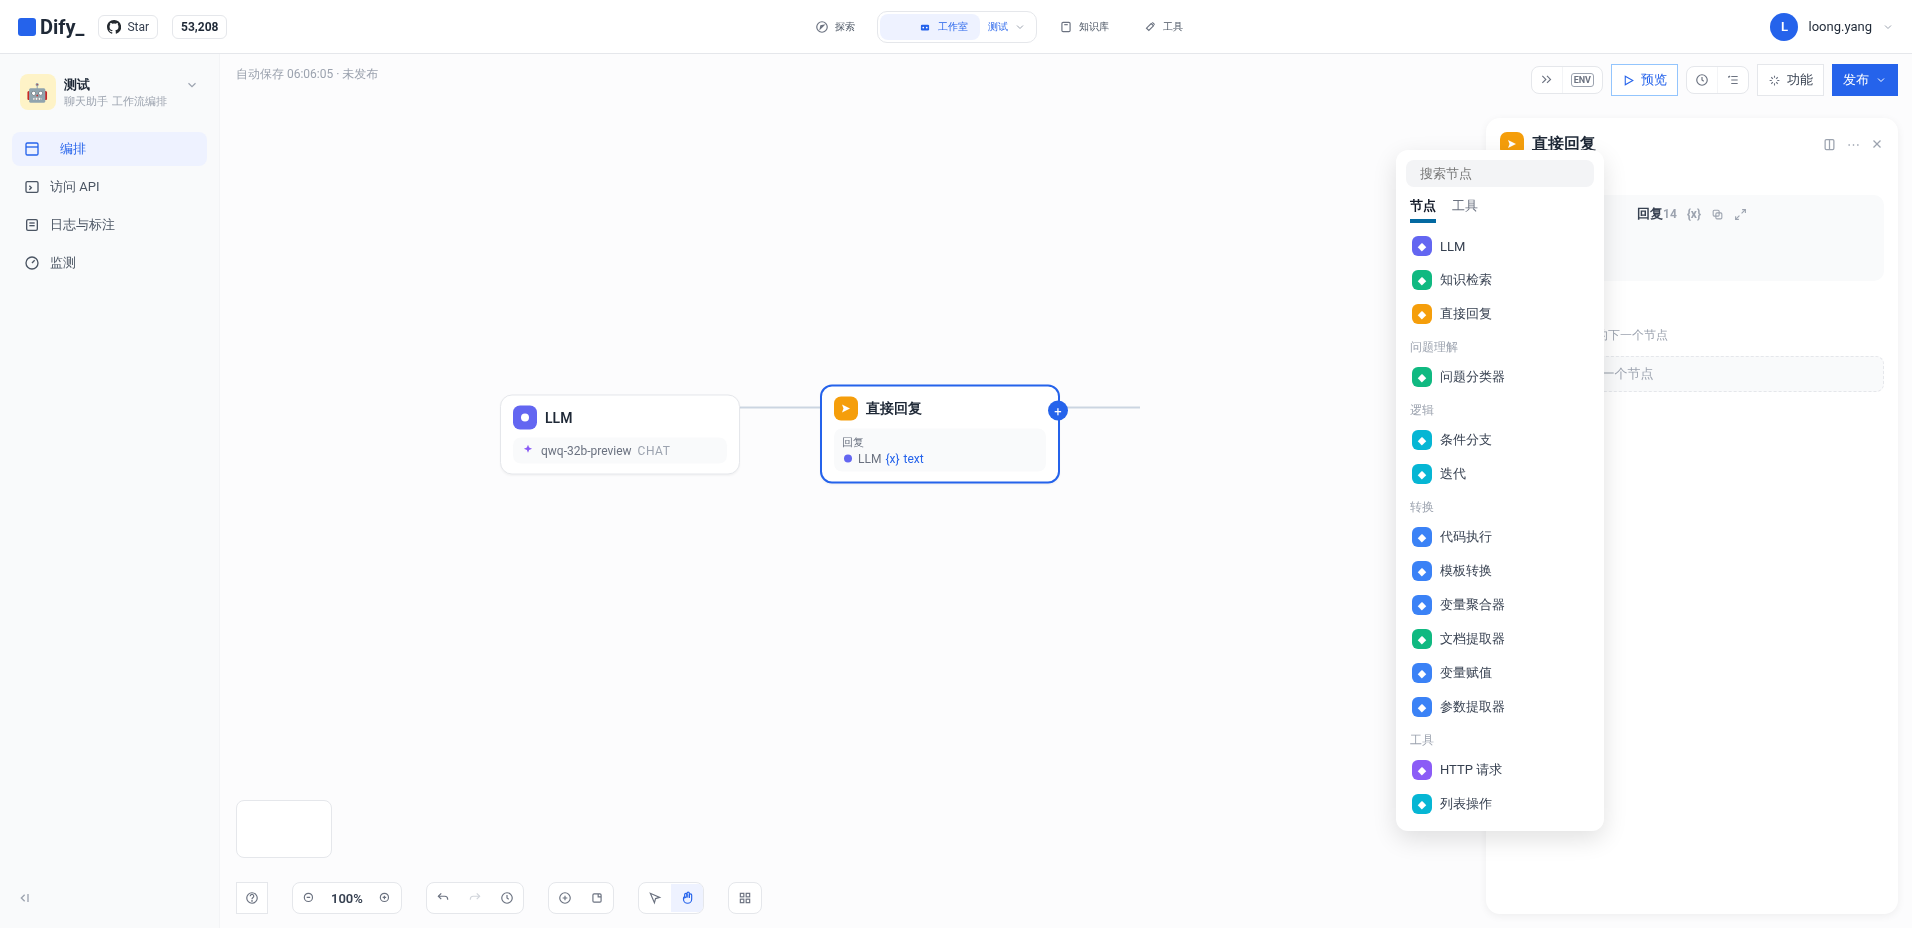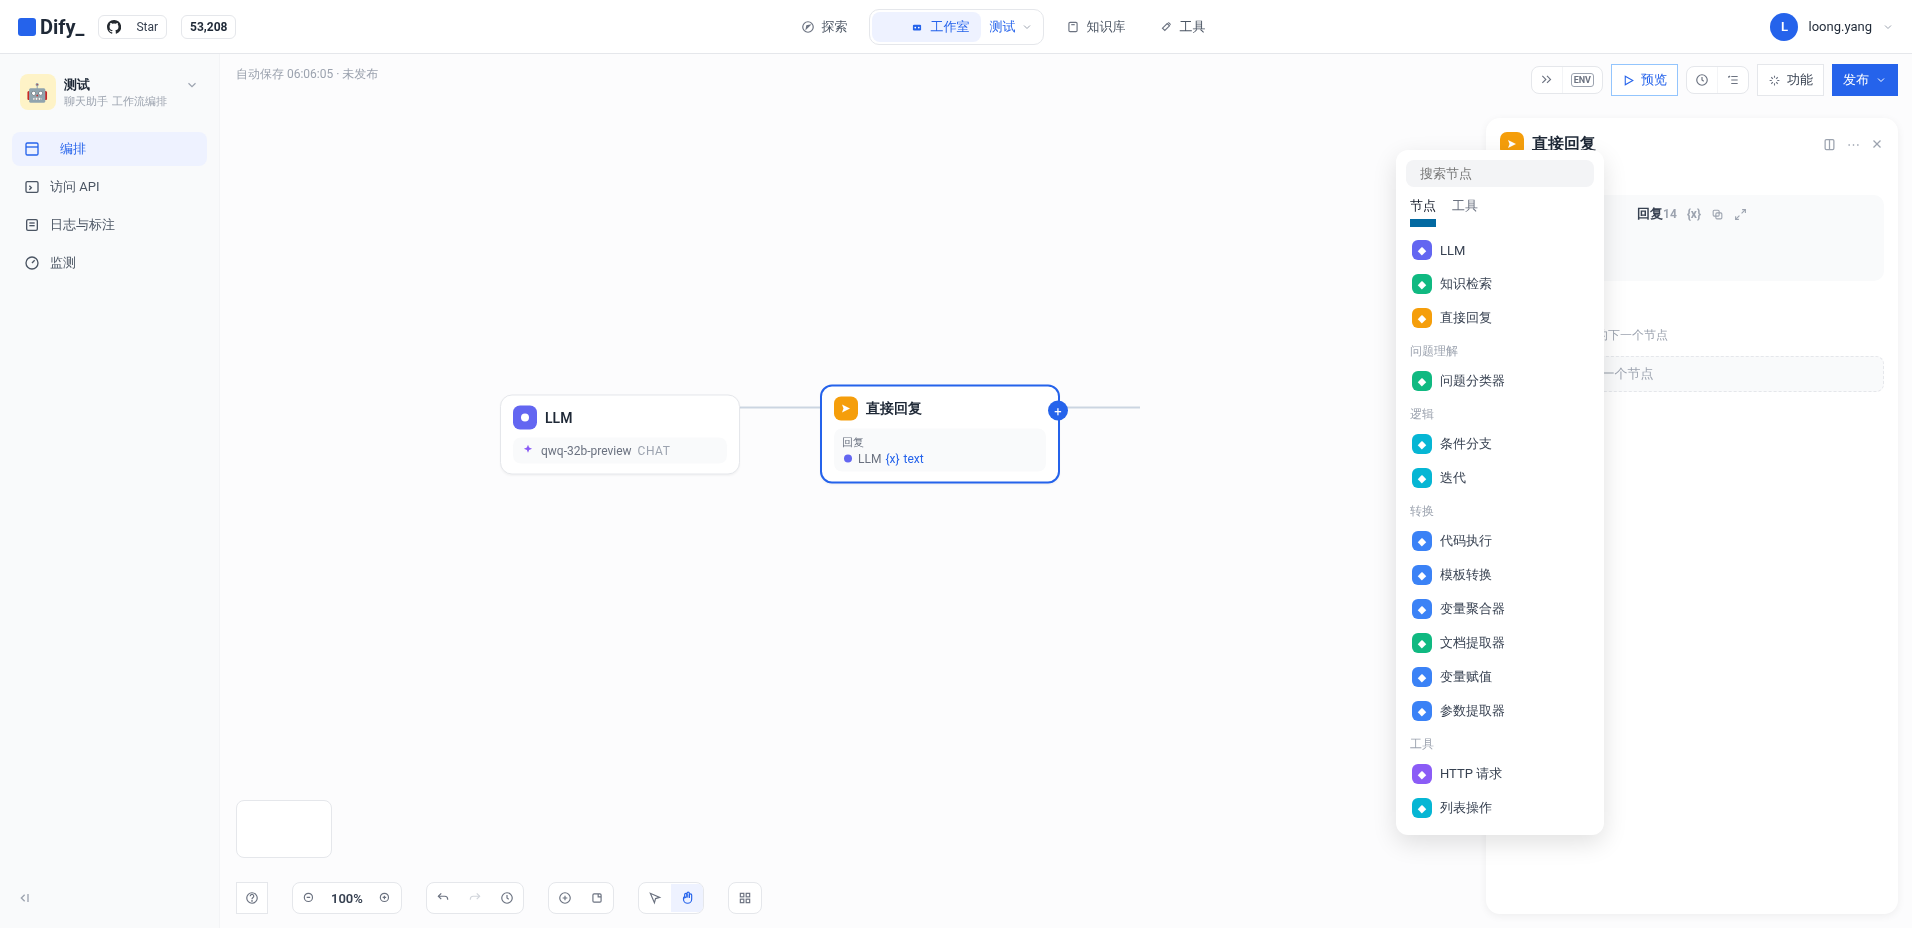--- a/index.html
+++ b/index.html
@@ -1,23 +1,23 @@
 <!DOCTYPE html>
 <html><head>
 <meta charset="utf-8">
 <style>
 * { margin: 0; padding: 0; box-sizing: border-box; }
 body { font-family: -apple-system, BlinkMacSystemFont, "Segoe UI", Roboto, sans-serif; font-size: 13px; color: #1f2937; background: #f9fafb; overflow: hidden; width: 1912px; height: 928px; }
 .topbar { height: 54px; background: #fff; border-bottom: 1px solid #e5e7eb; display: flex; align-items: center; padding: 0 18px; gap: 14px; }
 .logo { display: flex; align-items: center; gap: 4px; font-weight: 700; font-size: 20px; }
 .logo-mark { width: 18px; height: 18px; background: #2563eb; border-radius: 3px; }
-.gh-btn { display: flex; align-items: center; gap: 15px; border: 1px solid #e5e7eb; border-radius: 6px; padding: 4px 8px; font-size: 12px; color: #374151; background: #fff; }
+.gh-btn { display: flex; align-items: center; gap: 6px; border: 1px solid #e5e7eb; border-radius: 6px; padding: 4px 8px; font-size: 12px; color: #374151; background: #fff; }
 .gh-star { background: #fff; border: 1px solid #e5e7eb; border-radius: 6px; padding: 4px 8px; font-size: 12px; font-weight: 700; }
 .top-center { flex: 1; display: flex; justify-content: center; gap: 10px; align-items: center; }
-.top-link { display: flex; align-items: center; gap: 6px; padding: 6px 12px; border-radius: 8px; color: #4b5563; font-size: 13px; cursor: pointer; text-align: center; }
+.top-link { display: flex; align-items: center; gap: 6px; padding: 6px 12px; border-radius: 8px; color: #4b5563; font-size: 10px; cursor: pointer; text-align: center; }
 .top-link.active { background: #eef2ff; color: #2563eb; padding-left: 38px; }
 .top-link.sub { color: #2563eb; padding: 6px 8px; }
 .top-right { display: flex; align-items: center; gap: 10px; }
 .avatar { width: 28px; height: 28px; border-radius: 50%; background: #2563eb; color: #fff; display: flex; align-items: center; justify-content: center; font-size: 13px; font-weight: 600; }
 .main { display: flex; height: calc(100% - 54px); }
 .sidebar { width: 220px; background: #f9fafb; border-right: 1px solid #f3f4f6; padding: 12px; display: flex; flex-direction: column; }
 .app-card { display: flex; align-items: center; gap: 8px; padding: 8px; border-radius: 10px; position: relative; }
 .app-icon { width: 36px; height: 36px; border-radius: 8px; background: #fef3c7; display: flex; align-items: center; justify-content: center; font-size: 18px; }
 .app-meta { display: flex; flex-direction: column; }
 .app-name { font-weight: 600; font-size: 13px; }
@@ -58,21 +58,21 @@
 .minimap { position: absolute; left: 16px; bottom: 70px; width: 96px; height: 58px; background: #fff; border: 1px solid #e5e7eb; border-radius: 8px; }
 .bottom-tools { position: absolute; left: 16px; bottom: 14px; display: flex; gap: 24px; }
 .bt-group { display: flex; background: #fff; border: 1px solid #e5e7eb; border-radius: 8px; overflow: hidden; align-items: center; }
 .bt-item { padding: 7px 9px; color: #6b7280; font-size: 13px; cursor: pointer; display: flex; align-items: center; }
 .bt-item.sel { background: #eef2ff; color: #2563eb; }
 .zoom-text { padding: 0 6px; font-weight: 600; color: #374151; }
 .node-picker { position: absolute; top: 96px; left: 1176px; width: 208px; background: #fff; border-radius: 12px; box-shadow: 0 8px 24px rgba(0,0,0,0.12); padding: 10px; z-index: 20; }
 .picker-search { display: flex; align-items: center; gap: 6px; background: #f3f4f6; border-radius: 8px; padding: 6px 8px; color: #9ca3af; font-size: 13px; }
 .picker-search input { border: none; background: transparent; outline: none; flex: 1; font-size: 13px; }
 .picker-tabs { display: flex; gap: 16px; margin: 10px 4px 6px; font-size: 13px; color: #6b7280; }
-.picker-tabs .pt.active { color: #111827; font-weight: 400; border-bottom: 8px solid #0369a1; padding-bottom: 4px; }
+.picker-tabs .pt.active { color: #111827; font-weight: 700; border-bottom: 4px solid #0369a1; padding-bottom: 4px; }
 .picker-cat { font-size: 12px; color: #9ca3af; margin: 8px 4px 4px; }
 .picker-item { display: flex; align-items: center; gap: 8px; padding: 7px 6px; border-radius: 6px; cursor: pointer; font-size: 13px; color: #374151; }
 .pi-icon { width: 20px; height: 20px; border-radius: 6px; display: flex; align-items: center; justify-content: center; color: #fff; font-size: 11px; }
 .right-panel { position: absolute; top: 64px; right: 14px; width: 412px; bottom: 14px; background: #fff; border-radius: 14px; box-shadow: 0 2px 8px rgba(0,0,0,0.06); padding: 14px; z-index: 10; }
 .rp-head { display: flex; align-items: center; gap: 8px; }
 .rp-title { font-weight: 700; font-size: 16px; flex: 1; }
 .rp-head-actions { display: flex; gap: 10px; color: #9ca3af; }
 .rp-head-actions span { cursor: pointer; }
 .rp-desc { font-size: 12px; color: #9ca3af; margin: 8px 0 14px; }
 .rp-section { background: #f9fafb; border-radius: 10px; padding: 10px; }

